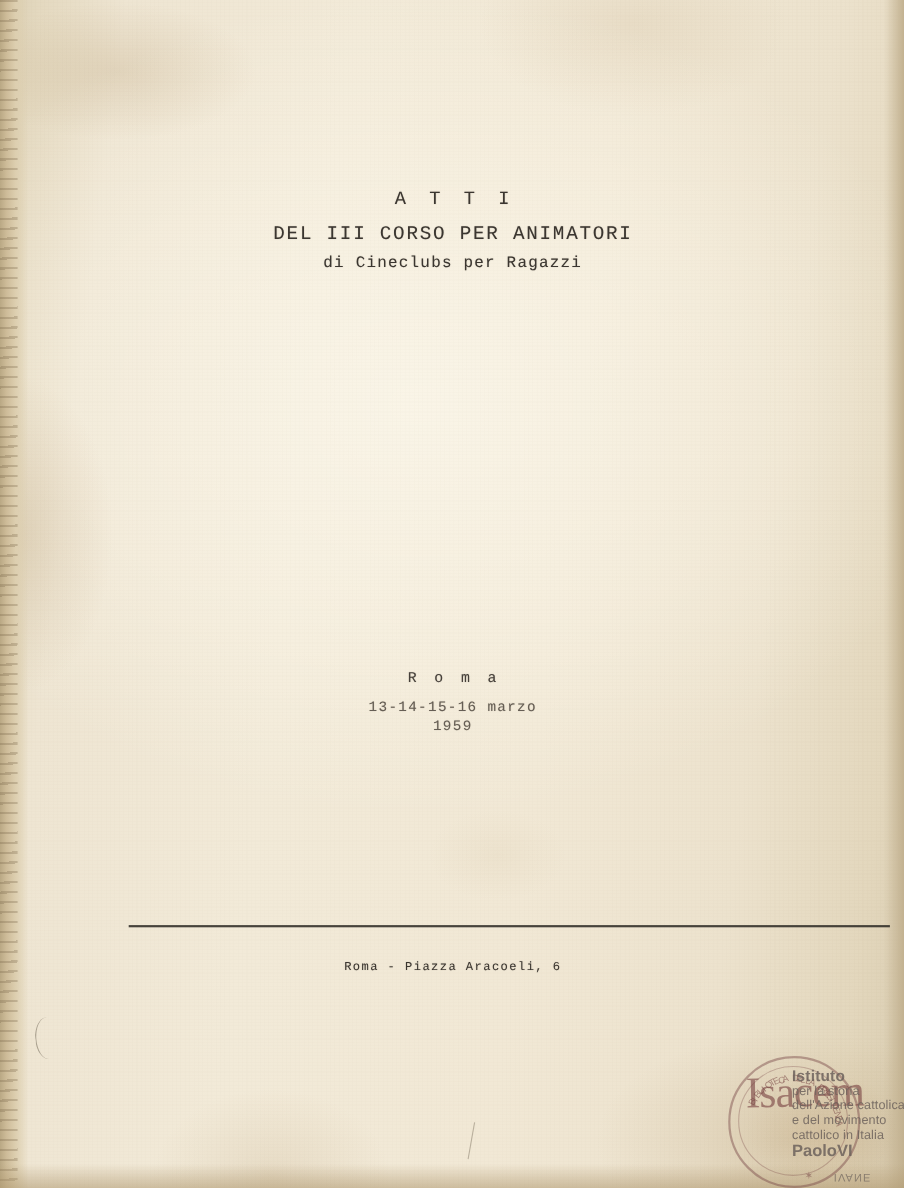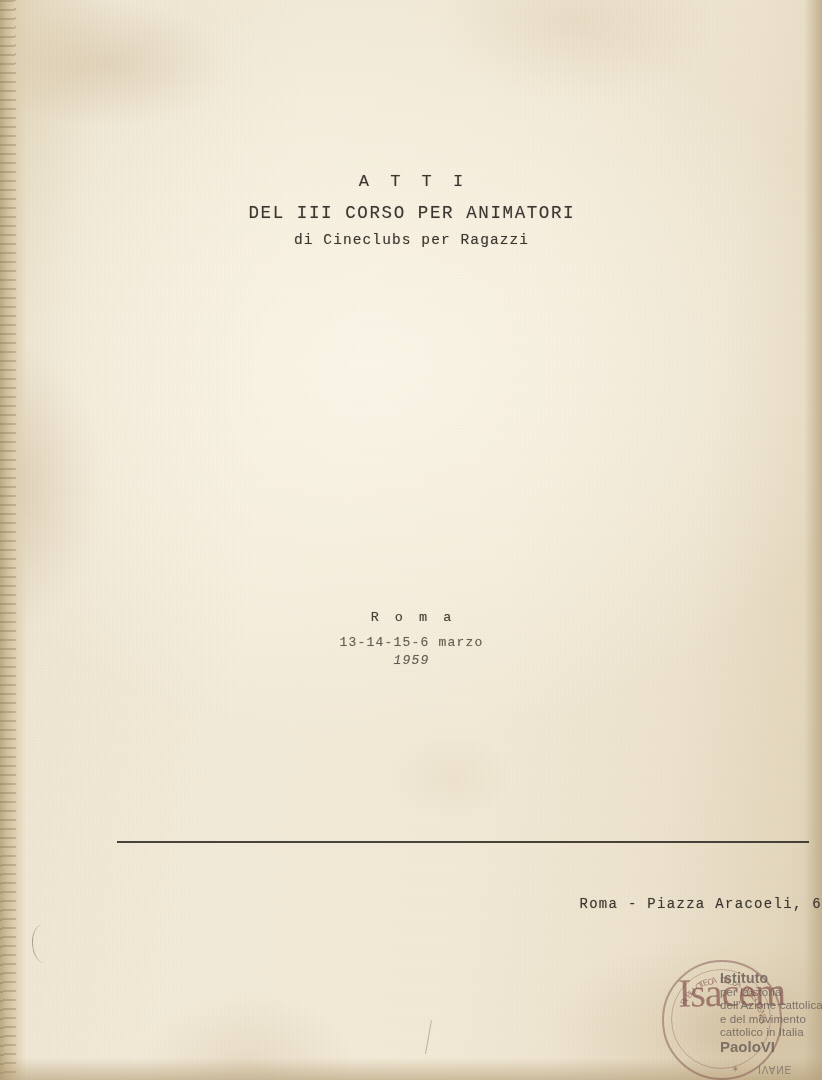--- a/index.html
+++ b/index.html
@@ -133,21 +133,20 @@
     opacity: .92;
   }
   #year {
     left: 0; right: 0;
     top: 653px;
     font-size: 13px;
     letter-spacing: 1.2px;
     text-indent: 1.2px;
     color: #5a5249;
     opacity: .92;
-    font-style: italic;
   }
 
   #rule {
     position: absolute;
     left: 117px;
     top: 841px;
     width: 692px;
     height: 2px;
     background: #2f2b26;
     opacity: .88;
@@ -155,25 +154,24 @@
 
   #footer1 {
     left: 0; right: 0;
     top: 848px;
     font-size: 13.5px;
     letter-spacing: 1.15px;
     text-indent: 1.15px;
   }
   #footer2 {
     left: 0; right: 0;
-    top: 896px;
-    font-size: 14px;
+    top: 874px;
+    font-size: 11px;
     letter-spacing: 1.3px;
     text-indent: 1.3px;
-    text-align: right;
   }
 
   
   .pencil {
     position: absolute;
     pointer-events: none;
     color: #8e8474;
     font-size: 12px;
   }
   #pencil-bracket {
@@ -302,21 +300,21 @@
   <div id="bottom-edge"></div>
 
   <div class="typed" id="title-atti">A T T I</div>
 
   <div class="typed" id="title-corso">DEL III CORSO PER ANIMATORI</div>
 
   <div class="typed" id="place">R o m a</div>
 
   <div class="typed" id="title-sub">di Cineclubs per Ragazzi</div>
 
-  <div class="typed" id="dates">13-14-15-6 marzo</div>
+  <div class="typed" id="dates">13-14-15-16 marzo</div>
 
   <div class="typed" id="year">1959</div>
 
   <div id="rule"></div>
 
 
   <div class="typed" id="footer2">Roma - Piazza Aracoeli, 6</div>
 
   <div class="pencil" id="pencil-bracket"></div>
   <div class="pencil" id="pencil-tick"></div>

